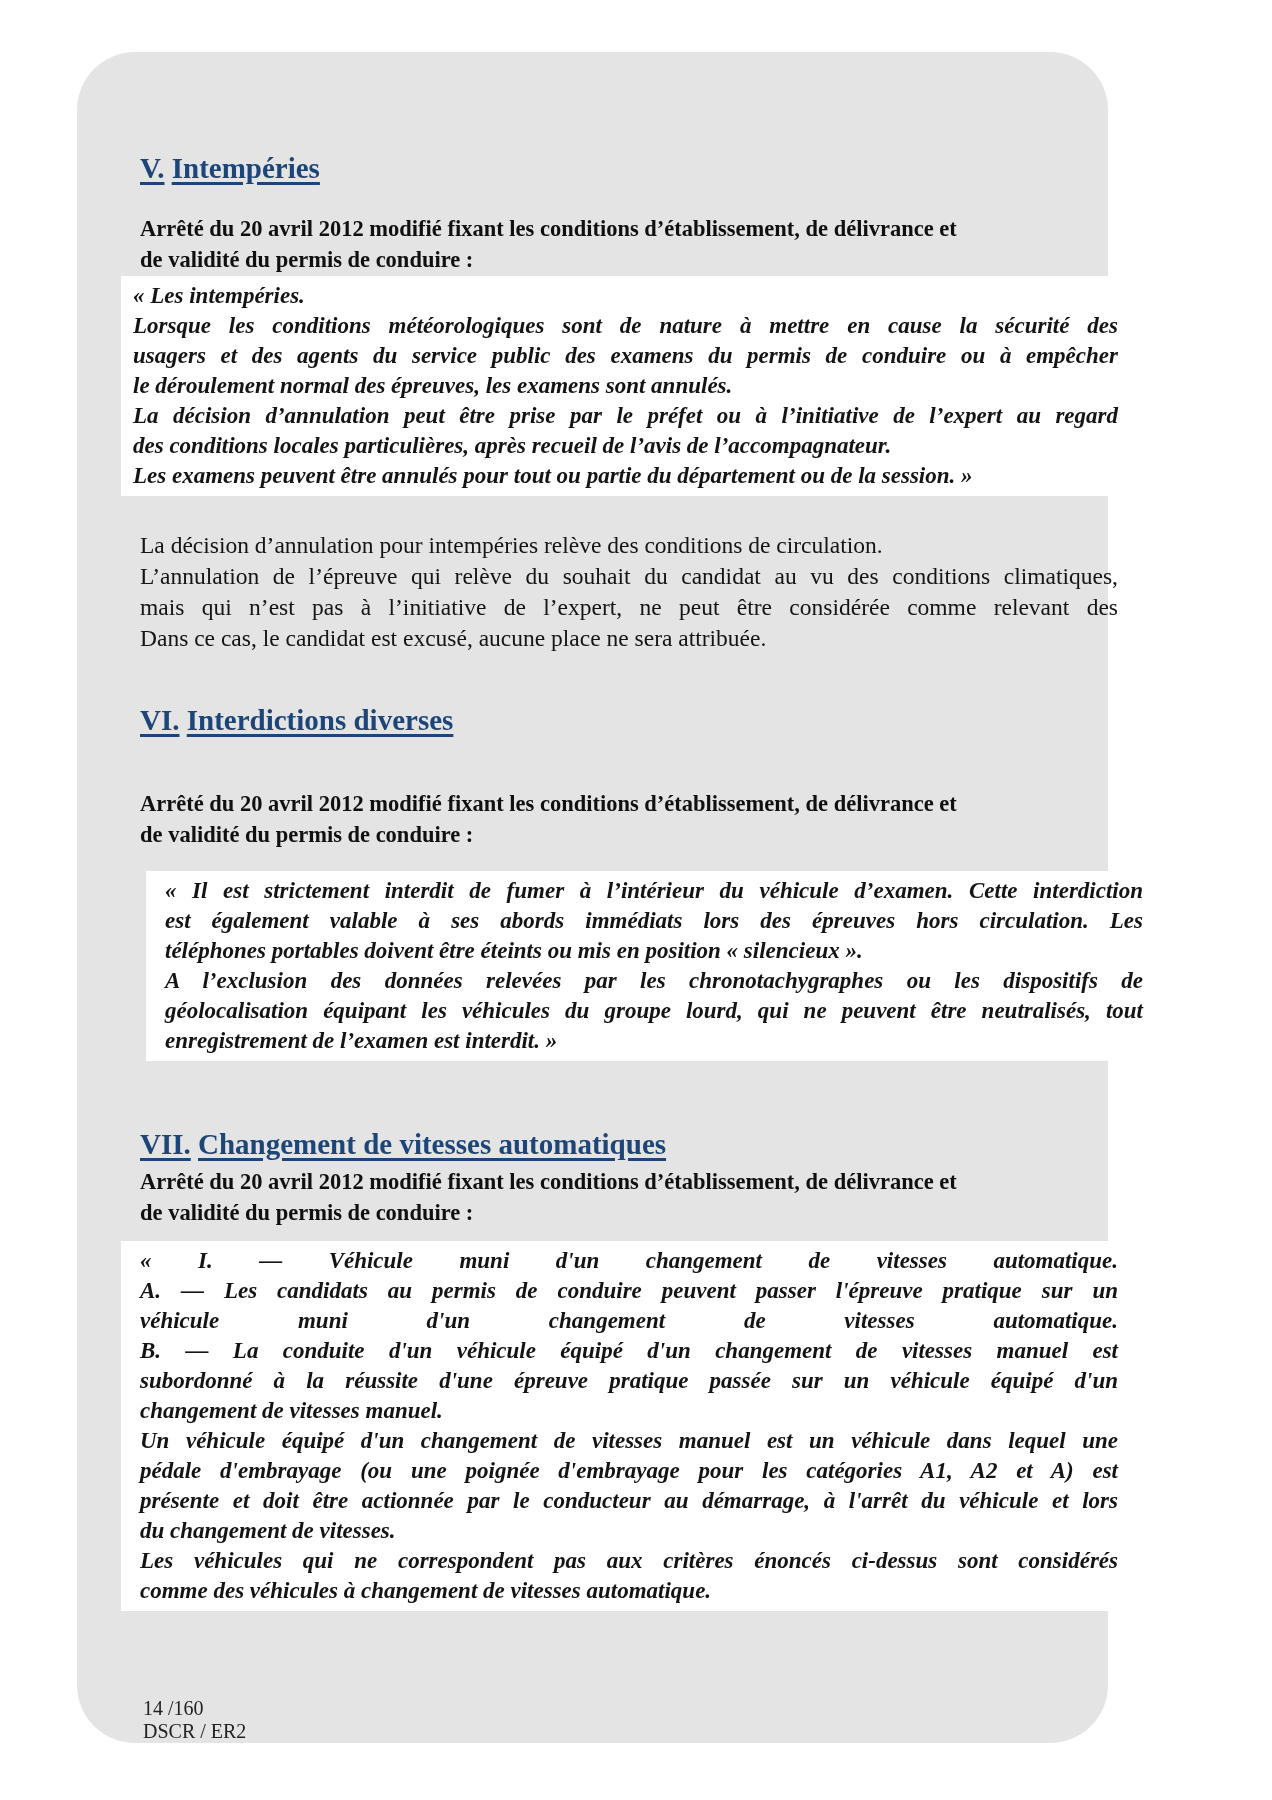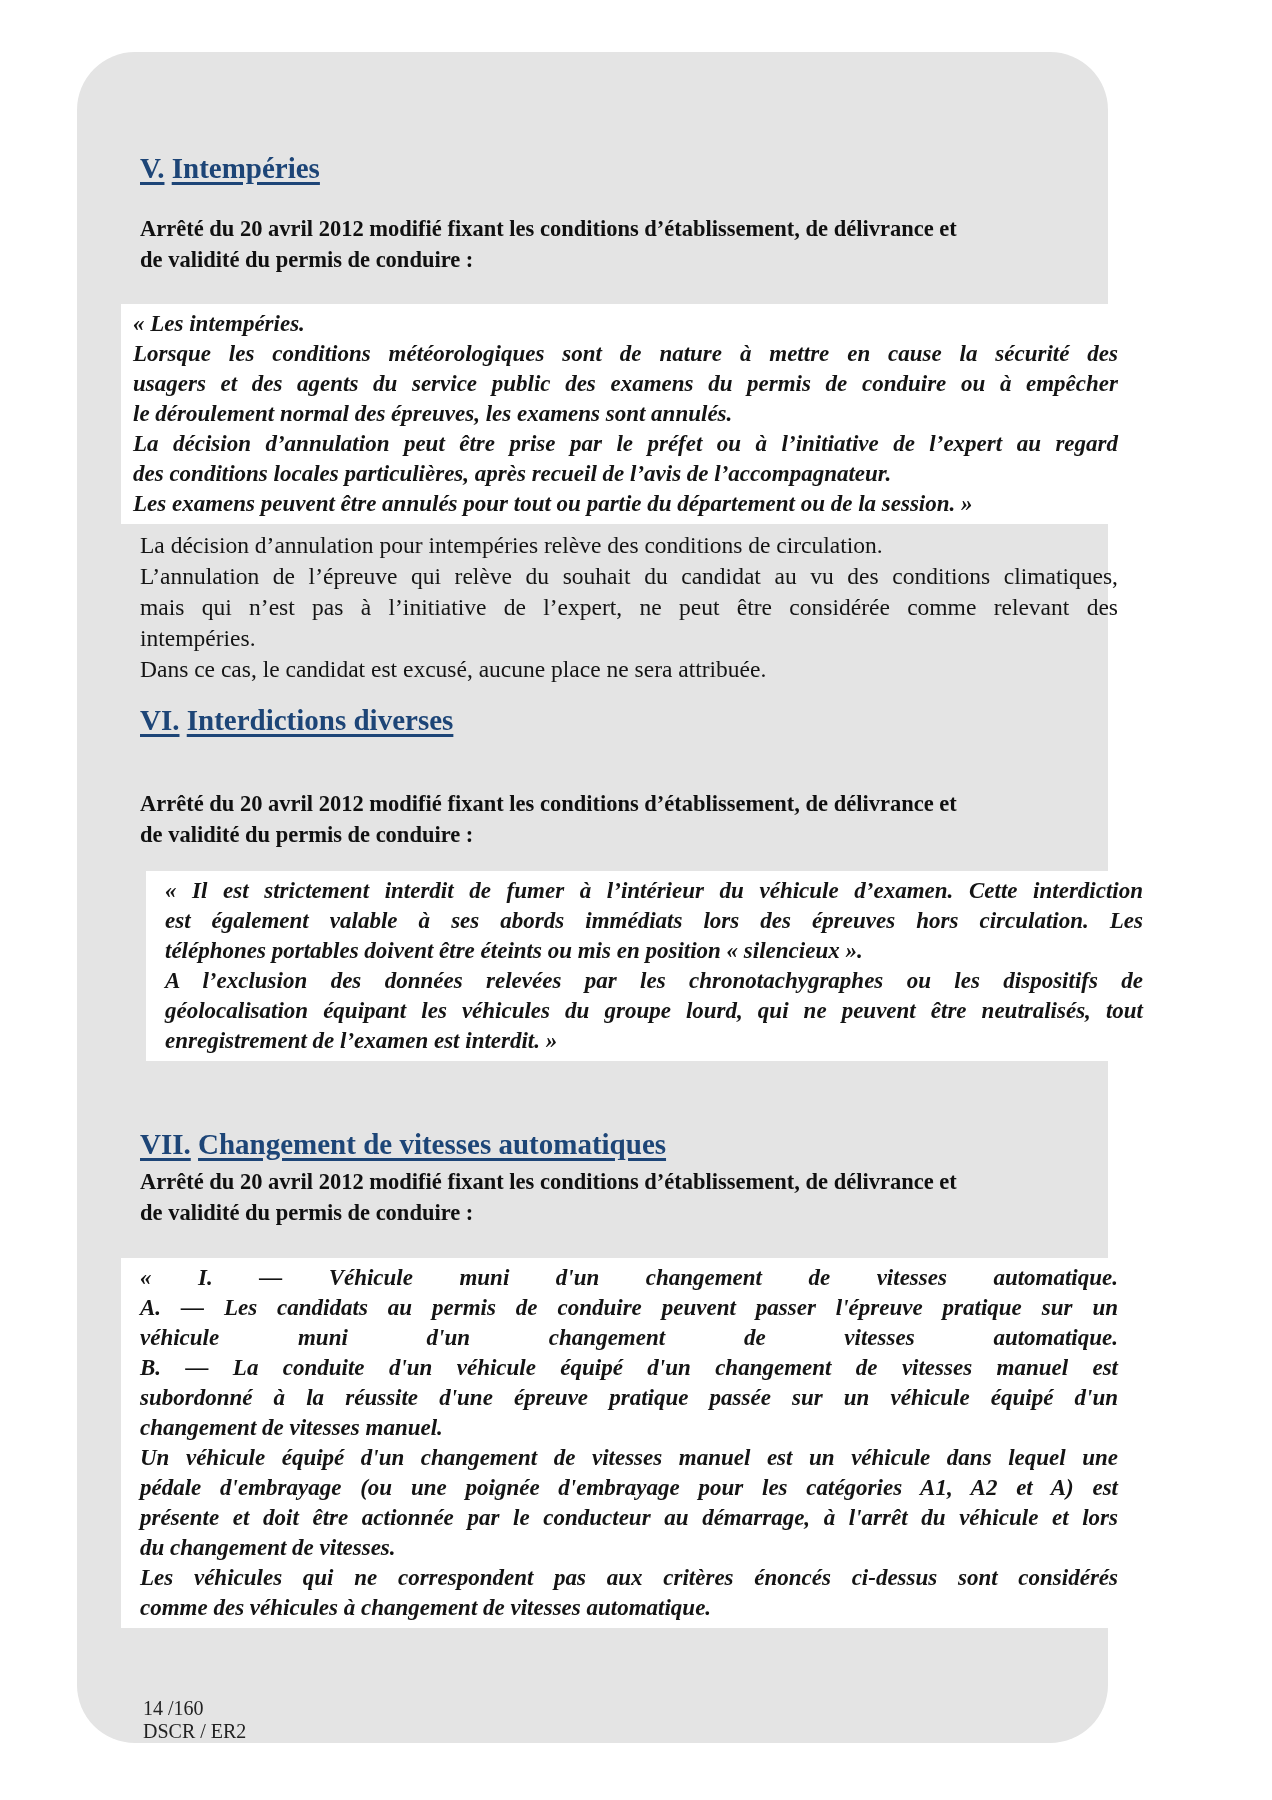--- a/index.html
+++ b/index.html
@@ -79,35 +79,34 @@
   <div class="abs sec-heading" style="top:100px;">
     <span class="u">V.</span>
     <span class="u">Intempéries</span>
   </div>
 
   <div class="abs arrete" style="top:161px;">
     <div>Arrêté du 20 avril 2012 modifié fixant les conditions d’établissement, de délivrance et</div>
     <div>de validité du permis de conduire :</div>
   </div>
 
-  <div class="abs quote" style="top:252px;padding-left:12px;">
+  <div class="abs quote" style="top:224px;padding-left:12px;">
       <div class="ln">« Les intempéries.</div>
       <div class="ln stretch">Lorsque les conditions météorologiques sont de nature à mettre en cause la sécurité des</div>
       <div class="ln stretch">usagers et des agents du service public des examens du permis de conduire ou à empêcher</div>
       <div class="ln">le déroulement normal des épreuves, les examens sont annulés.</div>
       <div class="ln stretch">La décision d’annulation peut être prise par le préfet ou à l’initiative de l’expert au regard</div>
       <div class="ln">des conditions locales particulières, après recueil de l’avis de l’accompagnateur.</div>
       <div class="ln">Les examens peuvent être annulés pour tout ou partie du département ou de la session. »</div>
     </div>
 
   <div class="abs bodytext" style="top:478px;">
       <div class="ln">La décision d’annulation pour intempéries relève des conditions de circulation.</div>
       <div class="ln stretch">L’annulation de l’épreuve qui relève du souhait du candidat au vu des conditions climatiques,</div>
       <div class="ln stretch">mais qui n’est pas à l’initiative de l’expert, ne peut être considérée comme relevant des</div>
-      <div class="ln">intempéries.</div>
       <div class="ln">Dans ce cas, le candidat est excusé, aucune place ne sera attribuée.</div>
     </div>
 
   <div class="abs sec-heading" style="top:652px;">
     <span class="u">VI.</span>
     <span class="u">Interdictions diverses</span>
   </div>
 
   <div class="abs arrete" style="top:736px;">
     <div>Arrêté du 20 avril 2012 modifié fixant les conditions d’établissement, de délivrance et</div>
@@ -126,21 +125,21 @@
   <div class="abs sec-heading" style="top:1076px;">
     <span class="u">VII.</span>
     <span class="u">Changement de vitesses automatiques</span>
   </div>
 
   <div class="abs arrete" style="top:1114px;">
     <div>Arrêté du 20 avril 2012 modifié fixant les conditions d’établissement, de délivrance et</div>
     <div>de validité du permis de conduire :</div>
   </div>
 
-  <div class="abs quote" style="top:1189px;margin-top:17px;">
+  <div class="abs quote" style="top:1189px;">
       <div class="ln stretch">« I. — Véhicule muni d'un changement de vitesses automatique.</div>
       <div class="ln stretch">A. — Les candidats au permis de conduire peuvent passer l'épreuve pratique sur un</div>
       <div class="ln stretch">véhicule muni d'un changement de vitesses automatique.</div>
       <div class="ln stretch">B. — La conduite d'un véhicule équipé d'un changement de vitesses manuel est</div>
       <div class="ln stretch">subordonné à la réussite d'une épreuve pratique passée sur un véhicule équipé d'un</div>
       <div class="ln">changement de vitesses manuel.</div>
       <div class="ln stretch">Un véhicule équipé d'un changement de vitesses manuel est un véhicule dans lequel une</div>
       <div class="ln stretch">pédale d'embrayage (ou une poignée d'embrayage pour les catégories A1, A2 et A) est</div>
       <div class="ln stretch">présente et doit être actionnée par le conducteur au démarrage, à l'arrêt du véhicule et lors</div>
       <div class="ln">du changement de vitesses.</div>

